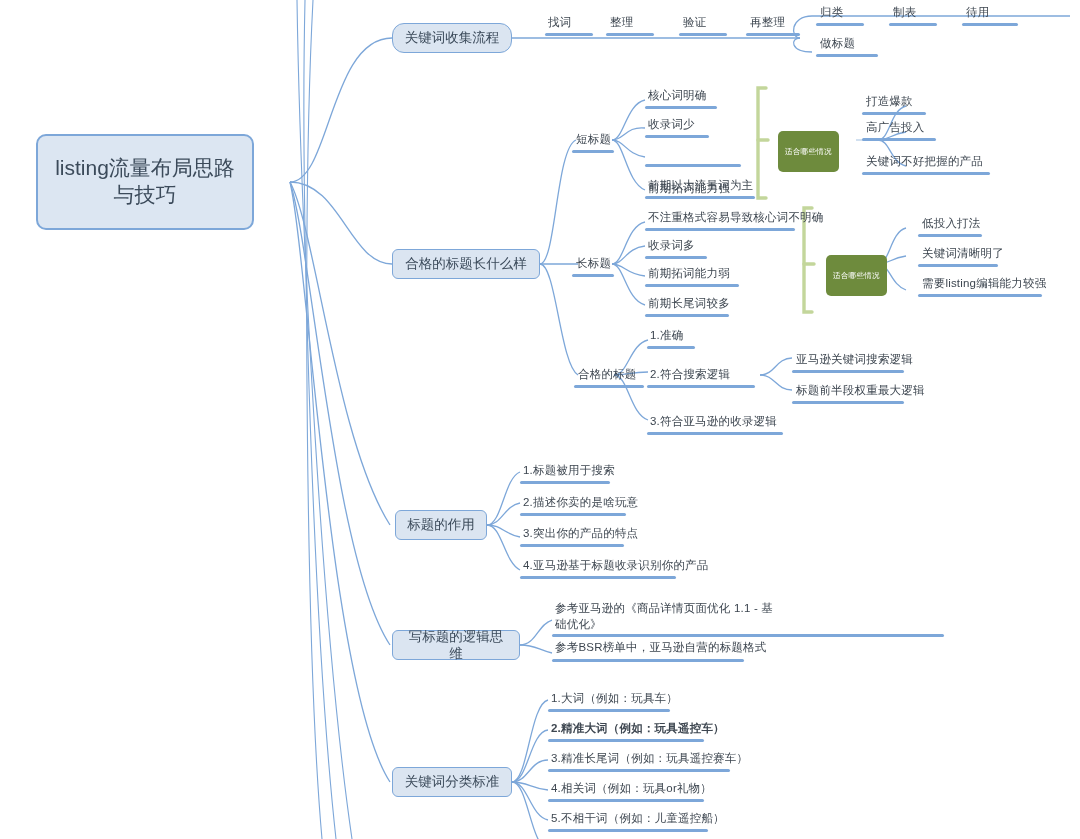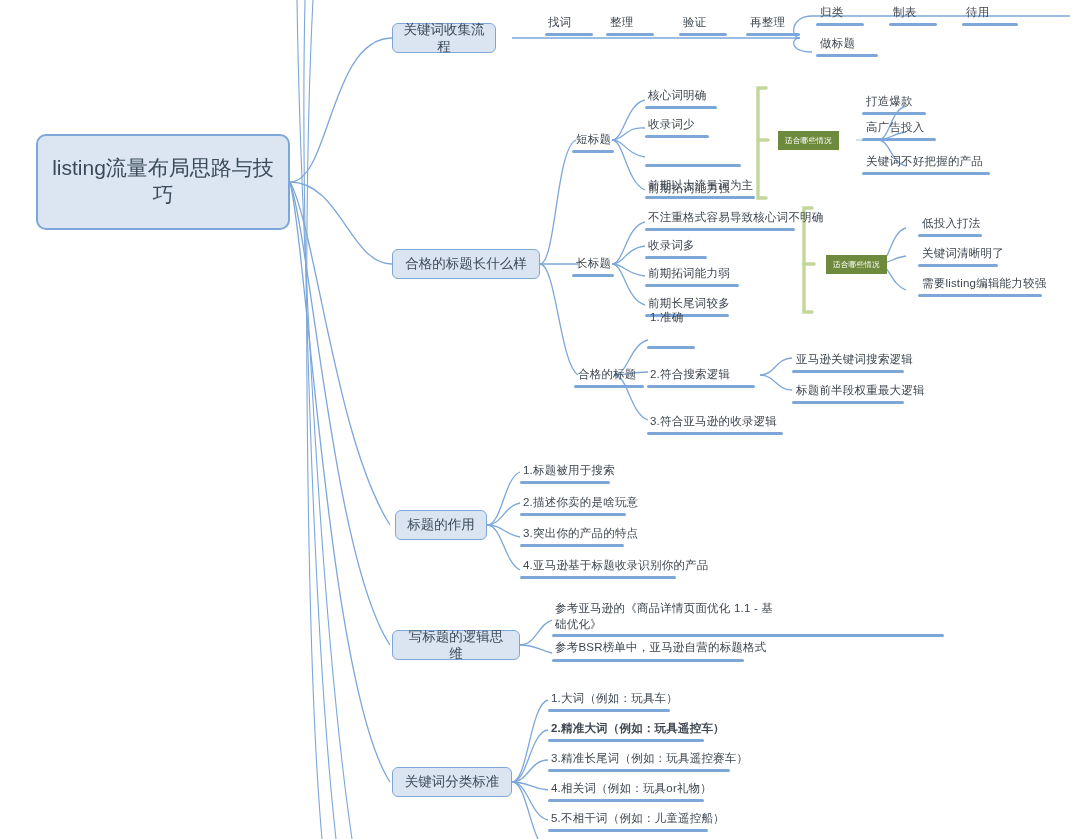--- a/index.html
+++ b/index.html
@@ -12,41 +12,41 @@
   svg.links{position:absolute;left:0;top:0;width:1080px;height:839px;pointer-events:none;}
 
   
   .node{
     position:absolute;box-sizing:border-box;
     background:#dbe5f1;border:1.6px solid #7da7d9;border-radius:7px;
     color:#3b4a5a;display:flex;align-items:center;justify-content:center;
     text-align:center;line-height:1.28;
   }
   .root{
-    left:36px;top:134px;width:254px;height:96px;
+    left:36px;top:134px;width:218px;height:96px;
     font-size:21px;border-radius:10px;border-width:2px;
     background:#dce6f2;border-color:#7da7d9;padding:0 10px;
   }
   .l1{font-size:13.5px;height:30px;padding:0 10px;border-radius:6px;}
 
   
   .lab{
     position:absolute;font-size:11.5px;color:#3d4650;white-space:nowrap;
     line-height:1.35;letter-spacing:.2px;
   }
   .lab.wrap{white-space:normal;}
 
   
   .bar{position:absolute;height:3px;border-radius:2px;background:#7da7d9;}
 
   
   .badge{
-    position:absolute;background:#6e8b3d;color:#ffffff;border-radius:0;
+    position:absolute;background:#6e8b3d;color:#ffffff;border-radius:5px;
     font-size:7.5px;display:flex;align-items:center;justify-content:center;
-    height:19px;padding:0 7px;letter-spacing:.3px;white-space:nowrap;
+    height:19px;padding:11px 7px;letter-spacing:.3px;white-space:nowrap;
   }
 </style>
 </head>
 <body>
 
 <div id="canvas">
 
   <svg class="links" viewBox="0 0 1080 839">
     <g fill="none" stroke="#7da7d9" stroke-width="1.3">
 
@@ -126,21 +126,21 @@
       <path d="M512 782 C 528 782, 530 788, 548 790"></path>
       <path d="M512 782 C 528 782, 530 816, 548 820"></path>
       <path d="M512 782 C 528 782, 530 844, 548 850"></path>
     </g>
   </svg>
 
   <div class="node root">
     <span>listing流量布局思路与技巧</span>
   </div>
 
-  <div class="node l1" style="left:392px;top:23px;width:104px;">
+  <div class="node l1" style="left:392px;top:23px;width:120px;border-radius:12px;">
     <span>关键词收集流程</span>
   </div>
 
   <div class="lab" style="left:548px;top:15px;">找词</div>
   <div class="bar" style="left:545px;top:33px;width:48px;"></div>
 
   <div class="lab" style="left:610px;top:15px;">整理</div>
   <div class="bar" style="left:606px;top:33px;width:48px;"></div>
 
   <div class="lab" style="left:683px;top:15px;">验证</div>
@@ -213,21 +213,21 @@
 
   <div class="lab" style="left:922px;top:246px;">关键词清晰明了</div>
   <div class="bar" style="left:918px;top:264px;width:80px;"></div>
 
   <div class="lab" style="left:922px;top:276px;">需要listing编辑能力较强</div>
   <div class="bar" style="left:918px;top:294px;width:124px;"></div>
 
   <div class="lab" style="left:578px;top:367px;">合格的标题</div>
   <div class="bar" style="left:574px;top:385px;width:70px;"></div>
 
-  <div class="lab" style="left:650px;top:310px;">1.准确</div>
+  <div class="lab" style="left:650px;top:328px;">1.准确</div>
   <div class="bar" style="left:647px;top:346px;width:48px;"></div>
 
   <div class="lab" style="left:650px;top:367px;">2.符合搜索逻辑</div>
   <div class="bar" style="left:647px;top:385px;width:108px;"></div>
 
   <div class="lab" style="left:650px;top:414px;">3.符合亚马逊的收录逻辑</div>
   <div class="bar" style="left:647px;top:432px;width:136px;"></div>
 
   <div class="lab" style="left:796px;top:352px;">亚马逊关键词搜索逻辑</div>
   <div class="bar" style="left:792px;top:370px;width:112px;"></div>

